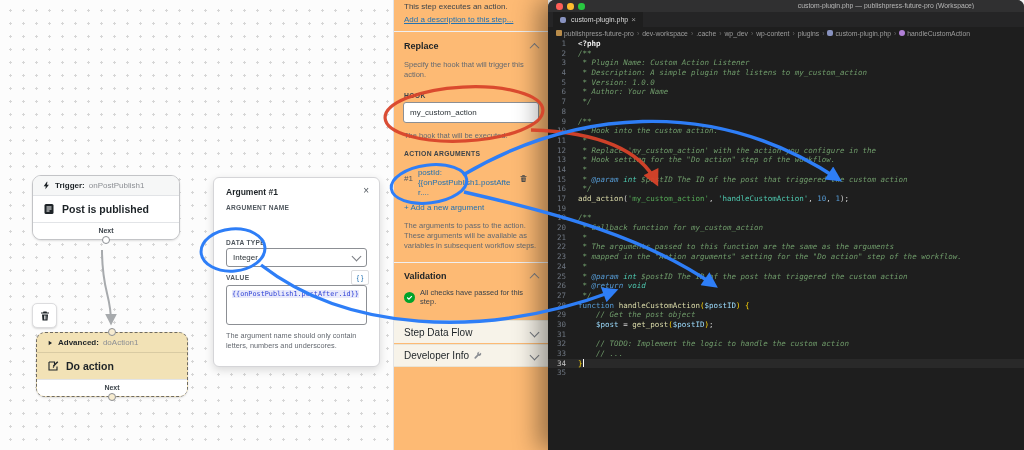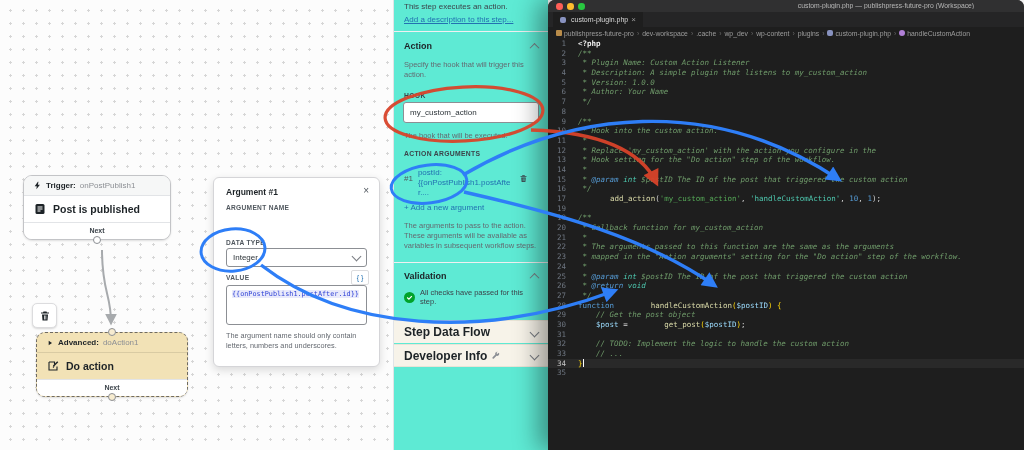--- a/index.html
+++ b/index.html
@@ -4,63 +4,63 @@
 <style>
   html,body{margin:0;padding:0;background:#fff;}
   #stage{position:relative;width:1024px;height:450px;overflow:hidden;
          font-family:"Liberation Sans",sans-serif;color:#1d2327;}
 
   
   .canvas{position:absolute;inset:0;
     background:radial-gradient(circle,#d6d6d6 1px,transparent 1.3px) 4px 4px/13px 13px,#fcfcfc;}
 
   .node{position:absolute;border-radius:9px;box-shadow:0 1px 2px rgba(0,0,0,.12);}
-  .trigger-node{left:23px;top:175px;width:146px;background:#fff;border:1px solid #c3c4c7;}
+  .trigger-node{left:32px;top:175px;width:146px;background:#fff;border:1px solid #c3c4c7;}
   .node-head{display:flex;align-items:center;gap:4px;padding:5px 9px;font-size:8px;
     background:#f6f7f7;border-bottom:1px solid #e2e4e7;border-radius:8px 8px 0 0;}
   .node-head b{color:#1d2327;}
   .node-head .nid{color:#8c8f94;}
   .node-body{display:flex;align-items:center;gap:7px;padding:7px 10px;font-size:10.5px;font-weight:700;color:#1d2327;}
   .node-foot{position:relative;text-align:center;font-size:7px;font-weight:700;color:#3c434a;
     padding:4px 0 5px;border-top:1px solid #e2e4e7;background:#fff;border-radius:0 0 8px 8px;}
   .handle{position:absolute;left:50%;width:8px;height:8px;margin-left:-4px;border-radius:50%;
     background:#fff;border:1.5px solid #8c8f94;box-sizing:border-box;}
   .handle.bottom{bottom:-5px;}
   .handle.top{top:-5px;}
   .action-node{left:36px;top:332px;width:150px;background:#f2e2b6;border:1.5px dashed #6f6a61;}
   .action-node .node-head{background:transparent;border-bottom:1px solid rgba(0,0,0,.1);}
   .action-node .handle{background:#f7ecd0;}
   .action-node .node-foot{border-radius:0 0 7px 7px;}
   .trash-btn{position:absolute;left:32px;top:303px;width:25px;height:25px;background:#fff;
     border:1px solid #dcdcde;border-radius:5px;box-shadow:0 1px 2px rgba(0,0,0,.15);
     display:flex;align-items:center;justify-content:center;padding:0;cursor:pointer;}
 
   
-  .sidebar{position:absolute;left:393px;top:0;width:155px;height:450px;background:#5eead4;
+  .sidebar{position:absolute;left:393px;top:0;width:155px;height:450px;background:#fdba74;
     border-left:1px solid #e2e4e7;box-sizing:border-box;font-size:7.5px;color:#50575e;}
   .sidebar .abs{position:absolute;left:10px;right:10px;}
   .sb-intro{top:2px;color:#3c434a;font-size:8px;}
   .sb-desclink{top:15px;color:#2271b1;text-decoration:underline;font-size:8px;cursor:pointer;}
   .sb-hr{position:absolute;left:0;right:0;height:1px;background:#f0f0f1;}
   .sec-head{position:absolute;left:10px;right:10px;display:flex;justify-content:space-between;
     align-items:center;font-size:9px;font-weight:700;color:#1d2327;cursor:pointer;}
   .sb-par{line-height:10px;color:#646970;}
   .sb-label{color:#3c434a;font-size:6.8px;font-weight:700;letter-spacing:.3px;}
   .sb-input{position:absolute;left:9px;width:136px;height:21px;border:1px solid #8c8f94;border-radius:3px;
     font:8px "Liberation Sans",sans-serif;color:#2c3338;padding:0 6px;box-sizing:border-box;background:#fff;}
   .arg-row{top:168px;display:flex;gap:5px;align-items:flex-start;}
   .arg-idx{color:#50575e;font-size:8px;padding-top:6px;}
   .arg-link{color:#2271b1;font-size:8px;line-height:10px;width:96px;cursor:pointer;word-break:break-all;}
   .add-link{top:203px;color:#2271b1;font-size:8px;cursor:pointer;}
   .valid-row{top:288px;display:flex;gap:5px;align-items:center;color:#3c434a;font-size:7.5px;}
   .check-dot{width:11px;height:11px;border-radius:50%;background:#00a32a;flex:none;
     display:flex;align-items:center;justify-content:center;}
   .collapse-row{position:absolute;left:0;right:0;height:23px;background:#f7f3e9;border-top:1px solid #e9e4d6;
     display:flex;justify-content:space-between;align-items:center;padding:0 10px;box-sizing:border-box;
-    font-size:12px;font-weight:700;color:#1d2327;cursor:pointer;}
+    font-size:10px;font-weight:400;color:#1d2327;cursor:pointer;}
   .chev{width:6px;height:6px;border-right:1.4px solid #787c82;border-bottom:1.4px solid #787c82;
     display:inline-block;flex:none;}
   .chev.up{transform:rotate(-135deg) translate(-1px,-1px);}
   .chev.down{transform:rotate(45deg);}
 
   
   .arg-panel{position:absolute;left:213px;top:177px;width:165px;height:188px;background:#fff;
     border:1px solid #d5d5d8;border-radius:6px;box-shadow:0 3px 8px rgba(0,0,0,.14);font-size:8px;}
   .arg-panel .abs{position:absolute;left:12px;right:12px;}
   .ap-title{top:9px;font-size:8.5px;font-weight:700;color:#1d2327;}
@@ -100,21 +100,21 @@
     font:7.5px/9.7px "DejaVu Sans Mono",monospace;}
   .cl{display:flex;white-space:pre;height:9.7px;}
   .cl.active{background:rgba(255,255,255,.05);}
   .ln{width:18px;text-align:right;color:#6e7681;flex:none;}
   .cl.active .ln{color:#c6c6c6;}
   .lc{margin-left:12px;}
   .tk-ph{color:#ececec;font-weight:bold;}
   .tk-c{color:#6f9b6a;font-style:italic;}
   .tk-tag{color:#569cd6;font-style:italic;}
   .tk-type{color:#4ec9b0;font-style:italic;}
-  .tk-fn{color:#dcdcaa;margin-left:32px;}
+  .tk-fn{color:#dcdcaa;}
   .tk-kw{color:#569cd6;}
   .tk-str{color:#55a857;}
   .tk-str2{color:#4ec9b0;}
   .tk-num{color:#569cd6;}
   .tk-p{color:#d4d4d4;}
   .tk-var{color:#9cdcfe;}
   .tk-br{color:#ffd70a;}
   .cursor{display:inline-block;width:1.2px;height:8px;background:#fff;vertical-align:-1px;}
 
   
@@ -180,21 +180,21 @@
       <span class="handle bottom"></span>
     </div>
   </div>
 
   <div class="sidebar z2">
     <div class="abs sb-intro">This step executes an action.</div>
     <a class="abs sb-desclink">Add a description to this step...</a>
     <div class="sb-hr" style="top:31px"></div>
 
     <div class="sec-head" style="top:41px">
-      <span>Action</span>
+      <span>Replace</span>
       <span class="chev up"></span>
     </div>
     <div class="abs sb-par" style="top:60px">Specify the hook that will trigger this action.</div>
     <div class="abs sb-label" style="top:92px">HOOK</div>
     <input class="sb-input" style="top: 102px;" value="my_custom_action">
     <div class="abs sb-par" style="top:131px">The hook that will be executed.</div>
     <div class="abs sb-label" style="top:150px">ACTION ARGUMENTS</div>
 
     <div class="abs arg-row">
       <span class="arg-idx">#1</span>

